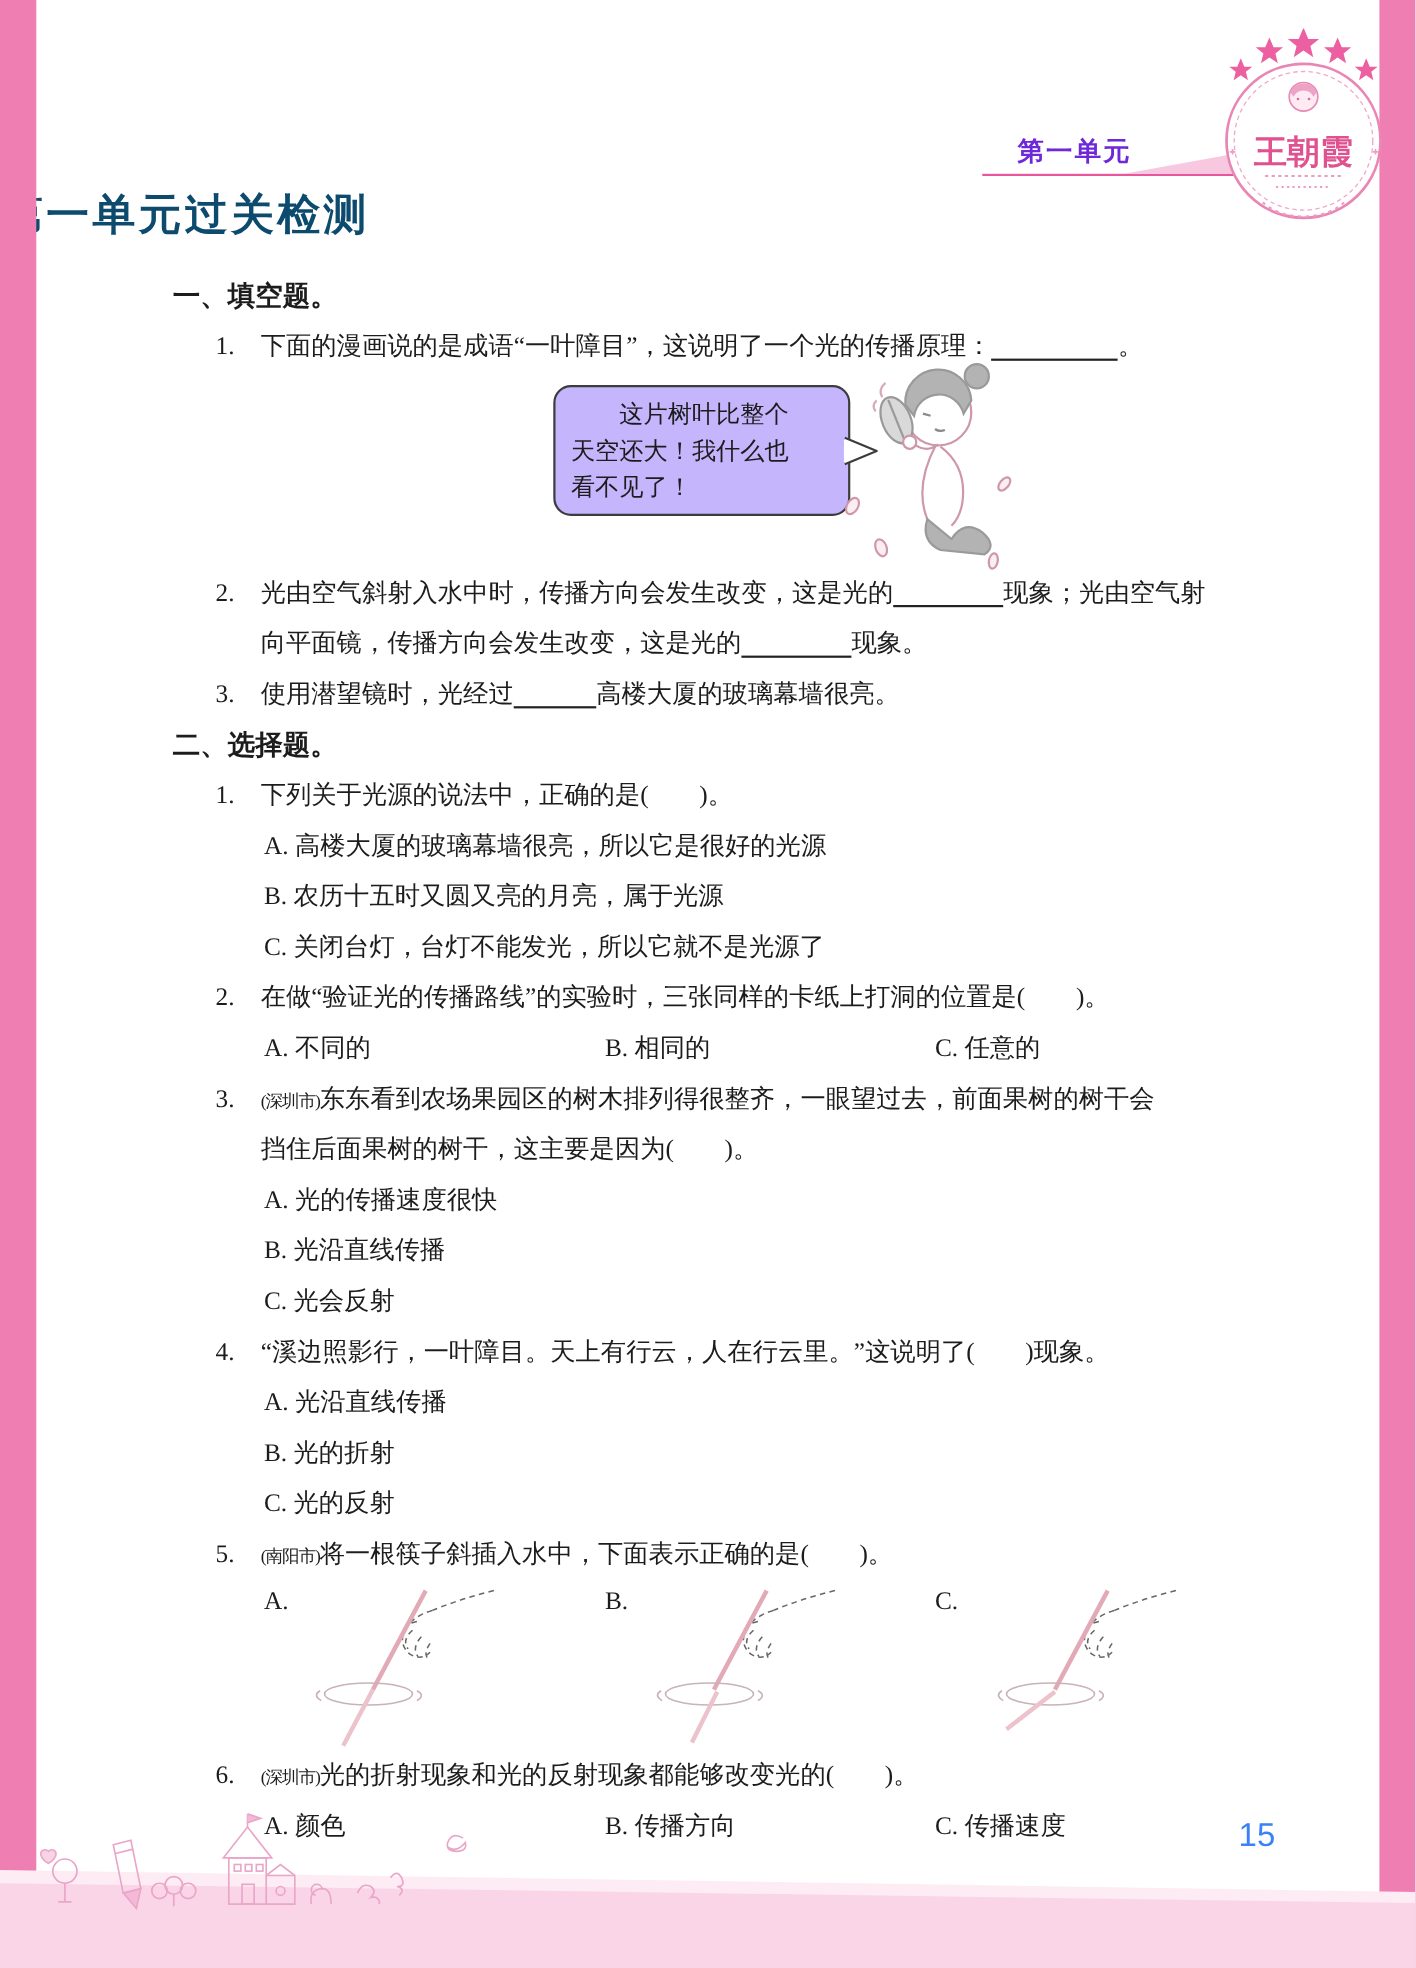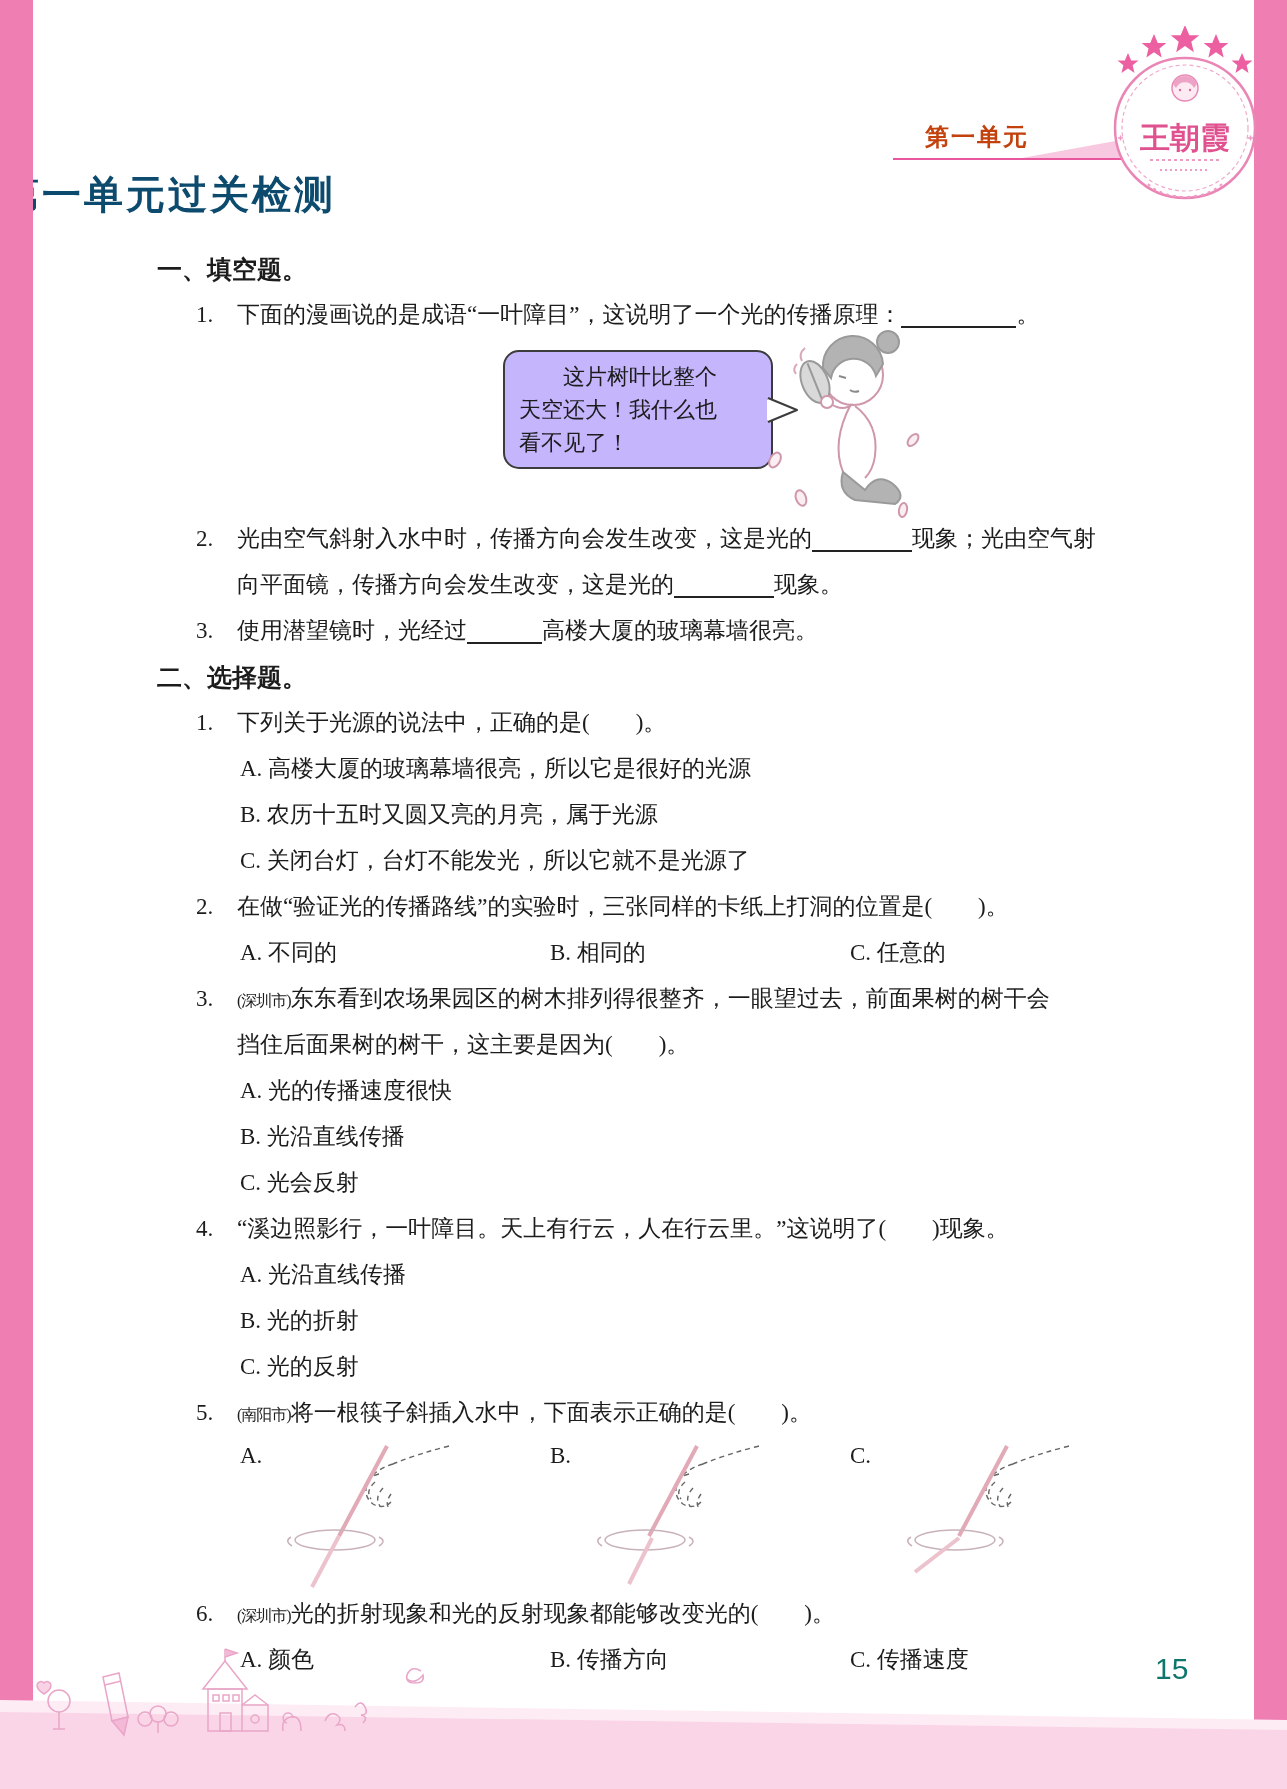--- a/index.html
+++ b/index.html
@@ -4,21 +4,21 @@
 <style>
   html,body{margin:0;padding:0;background:#e9e9e9;}
   .page{position:relative;width:1287px;height:1789px;background:#ffffff;overflow:hidden;
         font-family:"Liberation Serif",serif;color:#1c1c1c;margin:0 auto;}
   .side-bar{position:absolute;top:0;bottom:0;width:33px;background:#ef7fb3;z-index:1;}
   .side-bar.left{left:0;}
   .side-bar.right{right:0;}
 
   
   .unit-label{position:absolute;left:925px;top:121px;font-family:"Liberation Sans",sans-serif;
-              font-weight:700;font-size:24px;color:#c2410c;letter-spacing:2px;z-index:3;}
+              font-weight:700;font-size:24px;color:#6d28d9;letter-spacing:2px;z-index:3;}
   .unit-underline{position:absolute;left:893px;top:158px;width:262px;height:2px;background:#e8569d;z-index:3;}
   .unit-wedge{position:absolute;left:1022px;top:134px;width:132px;height:24px;background:#f7c8df;
               clip-path:polygon(0 100%,100% 0,100% 100%);z-index:2;}
   .stamp{position:absolute;left:1088px;top:26px;z-index:4;}
 
   .page-title{position:absolute;left:0;right:0;top:168px;
               font-family:"Liberation Sans",sans-serif;font-weight:700;font-size:39px;
               letter-spacing:3px;color:#0c4a6e;}
 
   
@@ -47,21 +47,21 @@
 
   
   .imgrow{position:relative;height:155px;}
   .imgrow .lbl{position:absolute;top:0;line-height:40px;}
   .chopfig{position:absolute;top:-4px;}
   .fig-a{left:120px;} .fig-b{left:430px;} .fig-c{left:740px;}
 
   
   .doodles{position:absolute;left:25px;top:1643px;z-index:3;}
   .page-number{position:absolute;left:1126px;top:1652px;font-family:"Liberation Sans",sans-serif;
-               font-size:30px;color:#0f766e;z-index:3;margin-left:29px;}
+               font-size:30px;color:#3b82f6;z-index:3;}
   .footer-band{position:absolute;left:0;bottom:0;width:1287px;height:95px;z-index:2;}
 </style>
 </head>
 <body>
 
 <div class="page">
 
   <div class="side-bar left"></div>
   <div class="side-bar right"></div>
 

